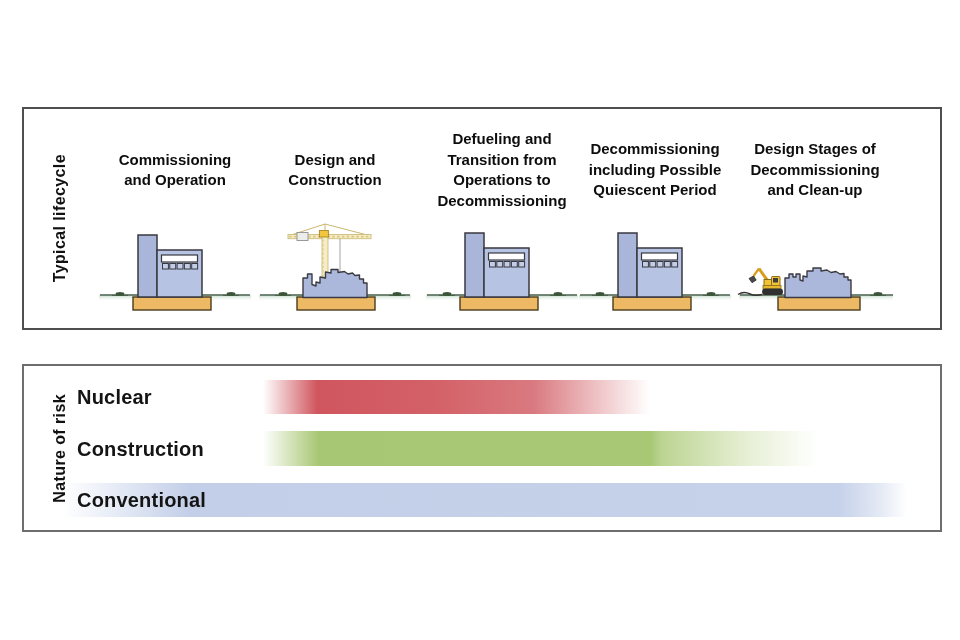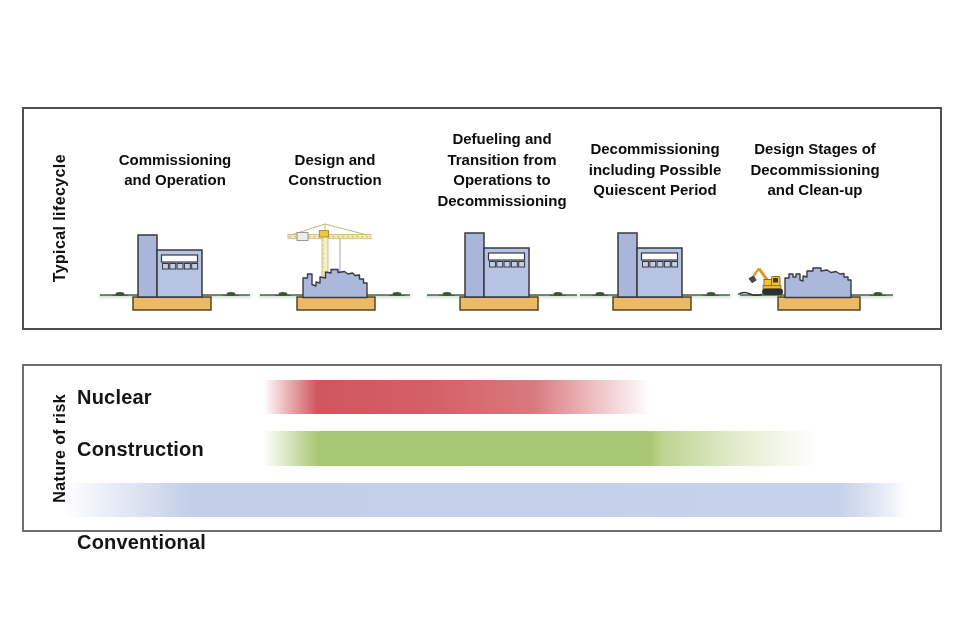--- a/index.html
+++ b/index.html
@@ -220,16 +220,16 @@
     <div class="v-label">
       <span>Nature of risk</span>
     </div>
 
     <div class="risk-bar" style="left: 239px; top: 14px; width: 387px; height: 34px; background: linear-gradient(90deg, rgba(209, 88, 95, 0) 0%, rgb(208, 86, 94) 14%, rgb(212, 97, 104) 45%, rgb(217, 122, 128) 70%, rgba(222, 134, 139, 0.55) 85%, rgba(222, 134, 139, 0) 100%);"></div>
     <div class="risk-bar" style="left: 239px; top: 65px; width: 554px; height: 35px; background: linear-gradient(90deg, rgba(169, 200, 118, 0) 0%, rgb(168, 199, 116) 10%, rgb(169, 200, 118) 70%, rgb(188, 212, 146) 72%, rgba(200, 219, 160, 0.5) 86%, rgba(220, 232, 190, 0) 100%);"></div>
     <div class="risk-bar" style="left: 39px; top: 117px; width: 844px; height: 34px; background: linear-gradient(90deg, rgba(197, 209, 233, 0) 0%, rgb(195, 207, 232) 15%, rgb(198, 210, 234) 92%, rgba(197, 209, 233, 0.45) 97%, rgba(197, 209, 233, 0) 100%);"></div>
 
     <div class="risk-label" style="top: 21px;">Nuclear</div>
     <div class="risk-label" style="top: 72.5px;">Construction</div>
-    <div class="risk-label" style="top: 124px; margin-top: 42px;">Conventional</div>
+    <div class="risk-label" style="top: 124px;">Conventional</div>
   </div>
 
 </div>
 
 </body></html>

